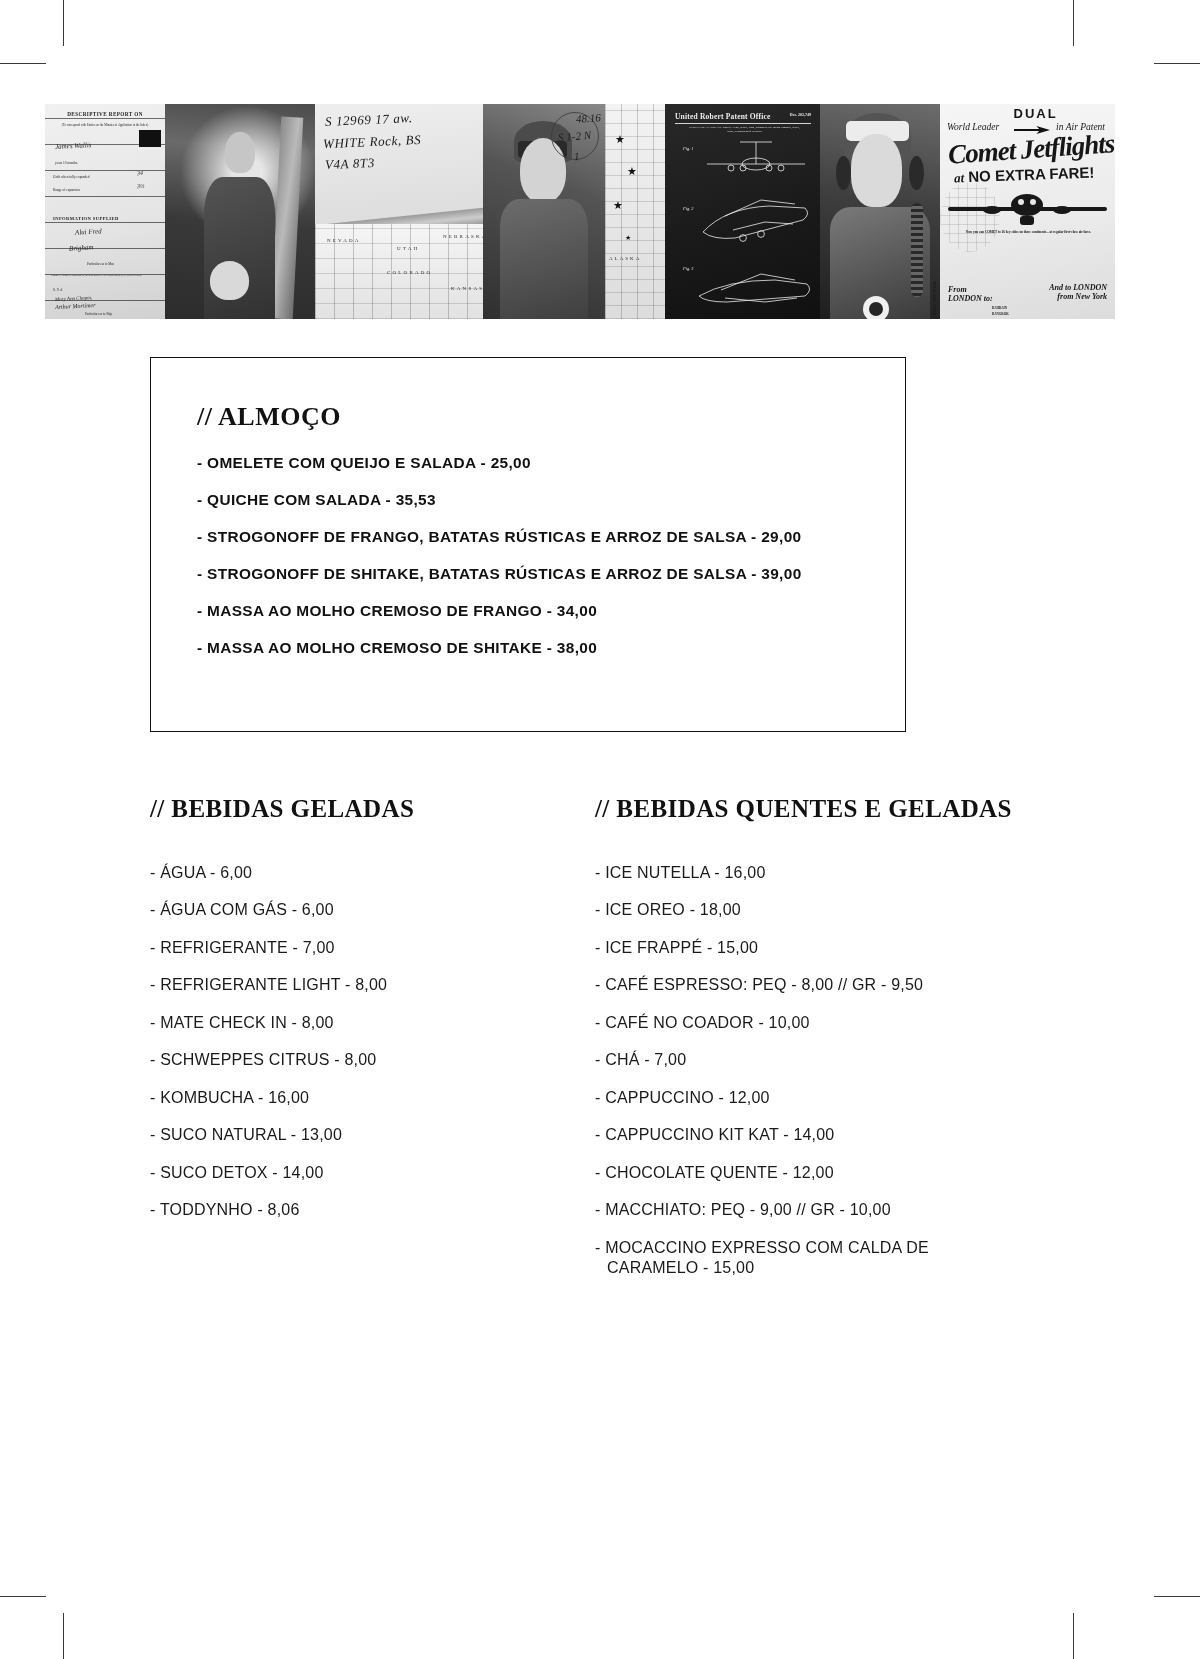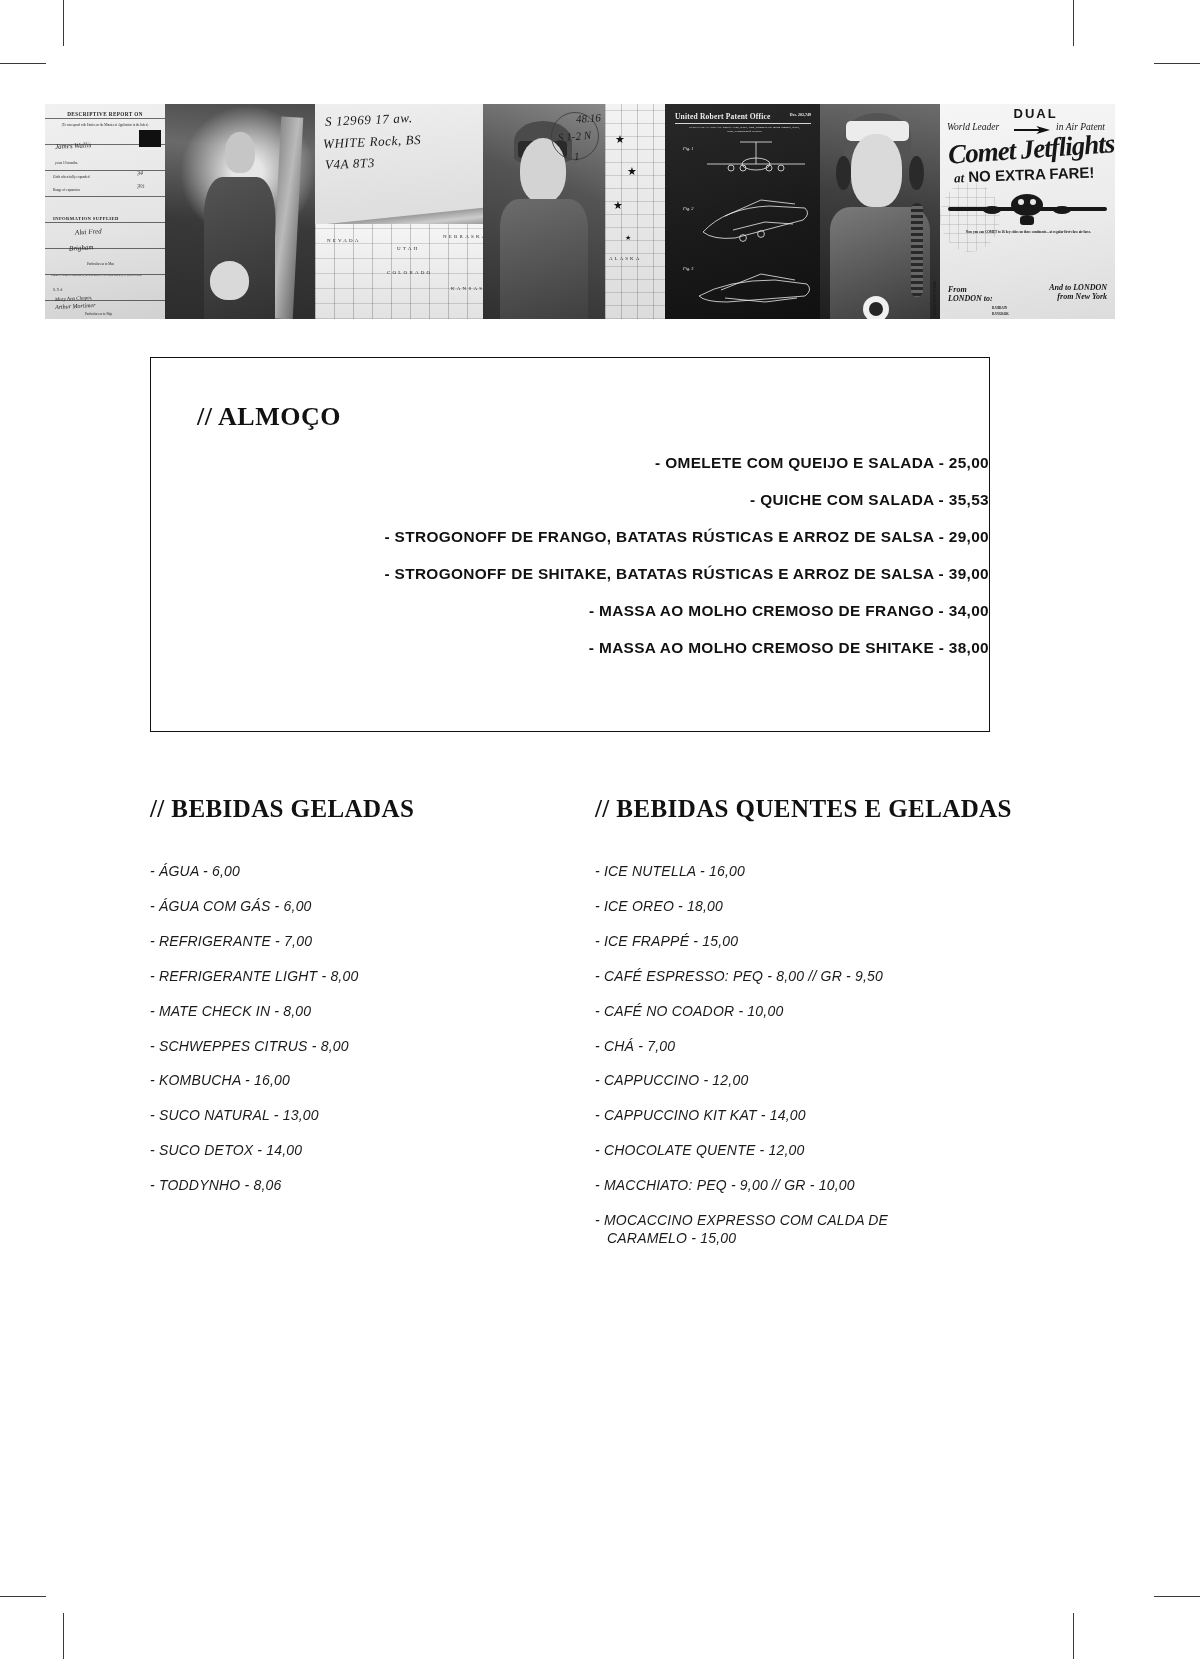--- a/index.html
+++ b/index.html
@@ -493,37 +493,37 @@
       repeating-linear-gradient(0deg, rgba(0,0,0,.2) 0 1px, rgba(0,0,0,0) 1px 9px),
       repeating-linear-gradient(90deg, rgba(0,0,0,.2) 0 1px, rgba(0,0,0,0) 1px 9px);
     opacity: .55;
   }
 
   
   .lunch-box {
     position: absolute;
     left: 150px;
     top: 357px;
-    width: 840px;
+    width: 756px;
     height: 375px;
     border: 1.6px solid #111;
     box-sizing: border-box;
   }
   .lunch-inner {
     padding: 44px 0 0 46px;
   }
   .lunch-title {
     font-family: "Liberation Serif", serif;
     font-weight: bold;
     font-size: 26px;
     letter-spacing: .5px;
     color: #111;
     margin: 0 0 22px 0;
   }
-  .lunch-list { list-style: none; margin: 0; padding: 0; text-align: right; }
+  .lunch-list { list-style: none; margin: 0; padding: 0; }
   .lunch-list li {
     font-family: "Liberation Sans", sans-serif;
     font-weight: bold;
     font-size: 15.4px;
     letter-spacing: .35px;
     color: #111;
     margin-bottom: 19px;
     white-space: nowrap;
   }
 
@@ -544,26 +544,25 @@
     font-weight: bold;
     font-size: 25px;
     letter-spacing: .4px;
     color: #111;
     margin: 0 0 40px 0;
     white-space: nowrap;
   }
   .drink-list { list-style: none; margin: 0; padding: 0; }
   .drink-list li {
     font-family: "Liberation Sans", sans-serif;
-    font-size: 14px;
+    font-size: 16px;
     letter-spacing: .2px;
     color: #1a1a1a;
     margin-bottom: 17px;
     line-height: 1.28;
-    font-style: italic;
   }
   .drink-list li.wrap {
     padding-right: 40px;
     text-indent: 0;
   }
   .drink-list li.wrap span.cont {
     display: block;
     padding-left: 12px;
   }
 </style>

